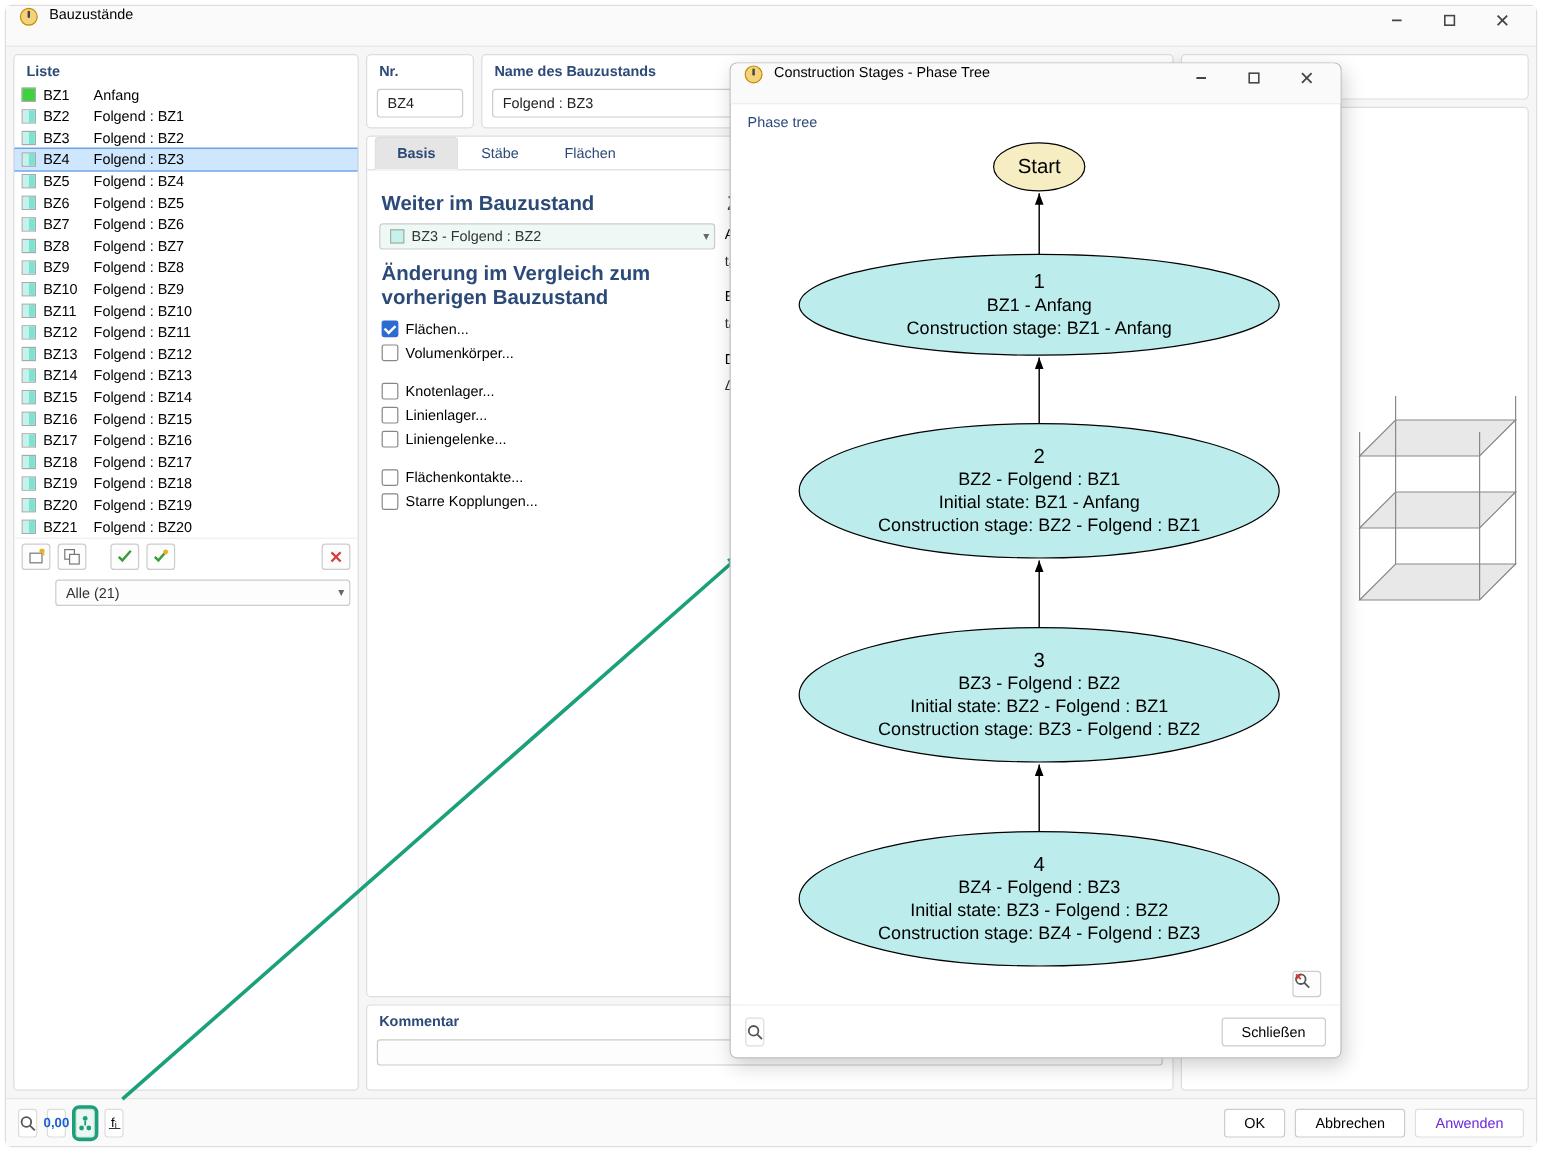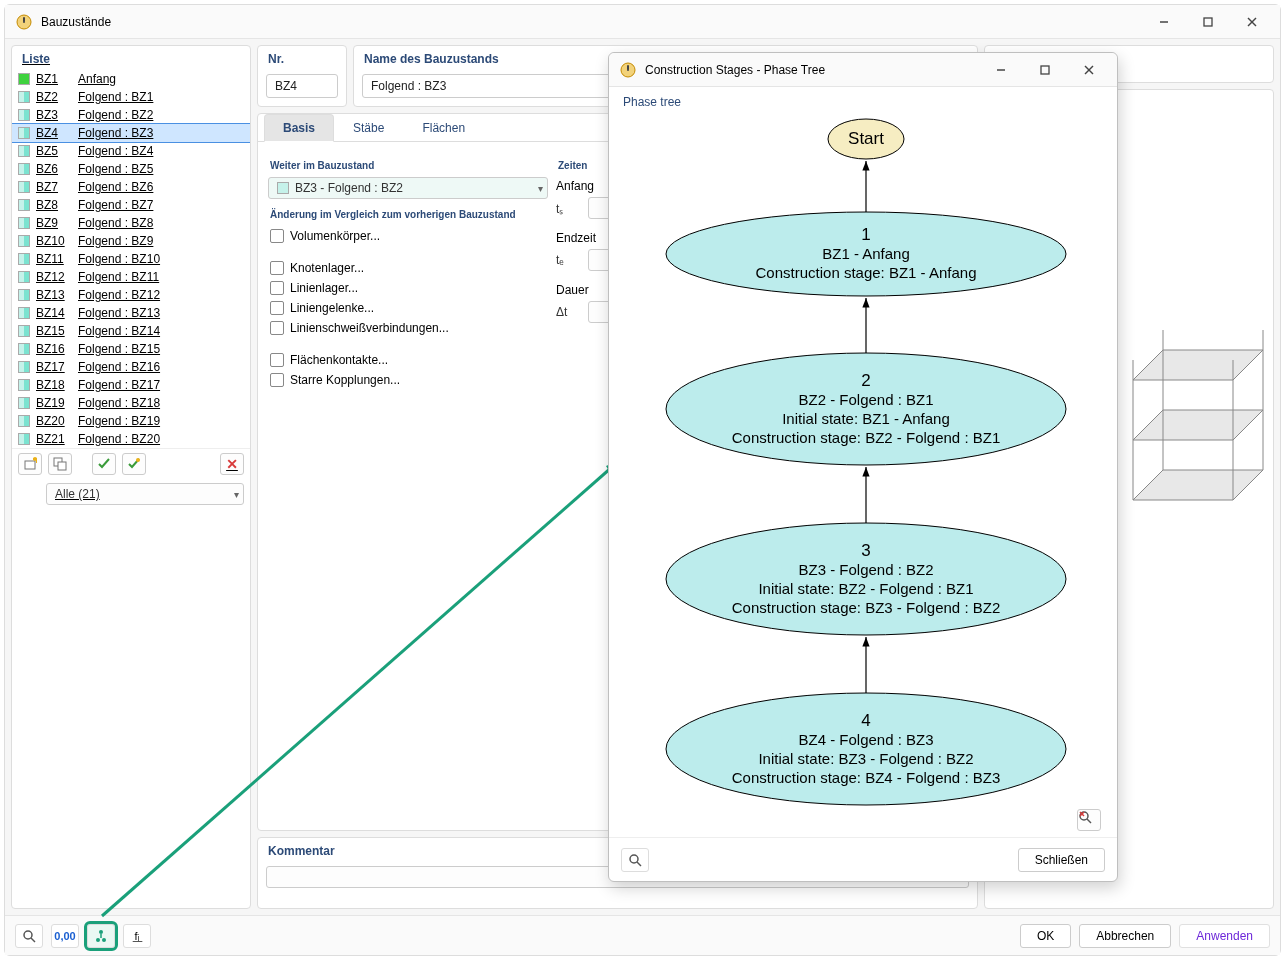--- a/index.html
+++ b/index.html
@@ -21,21 +21,21 @@
     left: 4px; top: 4px; right: 4px; bottom: 4px;
     border: 1px solid #ddd;
     border-radius: 6px;
     display: flex;
     flex-direction: column;
     background: #f6f6f6;
   }
   .titlebar {
     height: 34px;
     display: flex;
-    align-items: center;
+    align-items: flex-start;
     padding: 0 10px;
     background: #fafafa;
     border-bottom: 1px solid #e5e5e5;
     gap: 8px;
   }
   .titlebar .spacer { flex: 1; }
   .window-btn {
     width: 36px; height: 24px;
     display: flex; align-items: center; justify-content: center;
     color: #555;
@@ -48,25 +48,24 @@
   .app-icon svg { width:18px; height:18px; }
 
   .body-row {
     flex: 1;
     display: flex;
     gap: 6px;
     padding: 6px;
     min-height: 0;
   }
   .col-left {
-    width: 240px;
+    width: 288px;
     display: flex;
     flex-direction: column;
     gap: 6px;
-    text-decoration: underline;
   }
   .col-mid {
     flex: 1;
     display: flex;
     flex-direction: column;
     gap: 6px;
     min-width: 0;
   }
   .col-right {
     width: 290px;
@@ -189,21 +188,21 @@
   }
   .tab.active {
     background: #e5e5e5;
     border: 1px solid #ddd;
     border-bottom: 1px solid #fff;
     border-radius: 4px 4px 0 0;
     margin-bottom: -1px;
     font-weight: 600;
   }
   .section-title {
-    font-size: 10px;
+    font-size: 17px;
     font-weight: 600;
     color: #2c4a77;
     margin-top: 10px;
     margin-bottom: 6px;
     padding-left: 2px;
   }
   .checkbox-row {
     display: flex; align-items: center;
     gap: 6px;
     padding: 3px 2px;
@@ -268,21 +267,21 @@
     padding: 0 16px;
     border: 1px solid #ccc;
     border-radius: 3px;
     background: #fff;
     font-size: 12px;
     display:flex; align-items:center; justify-content:center;
     cursor: pointer;
   }
   .btn.disabled { color: #6d28d9; border-color:#e0e0e0; cursor:default; }
   .footer-icon {
-    width: 28px; height: 24px;
+    width: 16px; height: 24px;
     border: 1px solid #ddd;
     border-radius: 3px;
     background: #fff;
     display:flex; align-items:center; justify-content:center;
     font-size: 11px;
   }
   .footer-icon.highlight {
     outline: 3px solid #1aa07a;
     outline-offset: 0;
     background: #eaf8f3;
@@ -631,41 +630,41 @@
             <div class="combo" style="margin-bottom:4px; background:#eef9f6;">
               <span style="display:inline-block;width:12px;height:12px;background:#c5f2ea;border:1px solid #aaa;margin-right:6px;"></span>
               <span>BZ3 - Folgend : BZ2</span>
               <span class="chev">▾</span>
             </div>
 
             <div class="section-title">Änderung im Vergleich zum vorherigen Bauzustand</div>
 
             <div id="checks1">
                 <div class="checkbox-row">
+                  <span class="cb checked"></span>
+                  <span>Flächen...</span>
+                </div>
+                <div class="checkbox-row">
                   <span class="cb"></span>
                   <span>Volumenkörper...</span>
                 </div>
               </div>
             <div style="height:12px"></div>
             <div id="checks2">
                 <div class="checkbox-row">
                   <span class="cb"></span>
                   <span>Knotenlager...</span>
                 </div>
                 <div class="checkbox-row">
                   <span class="cb"></span>
                   <span>Linienlager...</span>
                 </div>
                 <div class="checkbox-row">
                   <span class="cb"></span>
                   <span>Liniengelenke...</span>
-                </div>
-                <div class="checkbox-row">
-                  <span class="cb"></span>
-                  <span>Linienschweißverbindungen...</span>
                 </div>
               </div>
             <div style="height:12px"></div>
             <div id="checks3">
                 <div class="checkbox-row">
                   <span class="cb"></span>
                   <span>Flächenkontakte...</span>
                 </div>
                 <div class="checkbox-row">
                   <span class="cb"></span>

